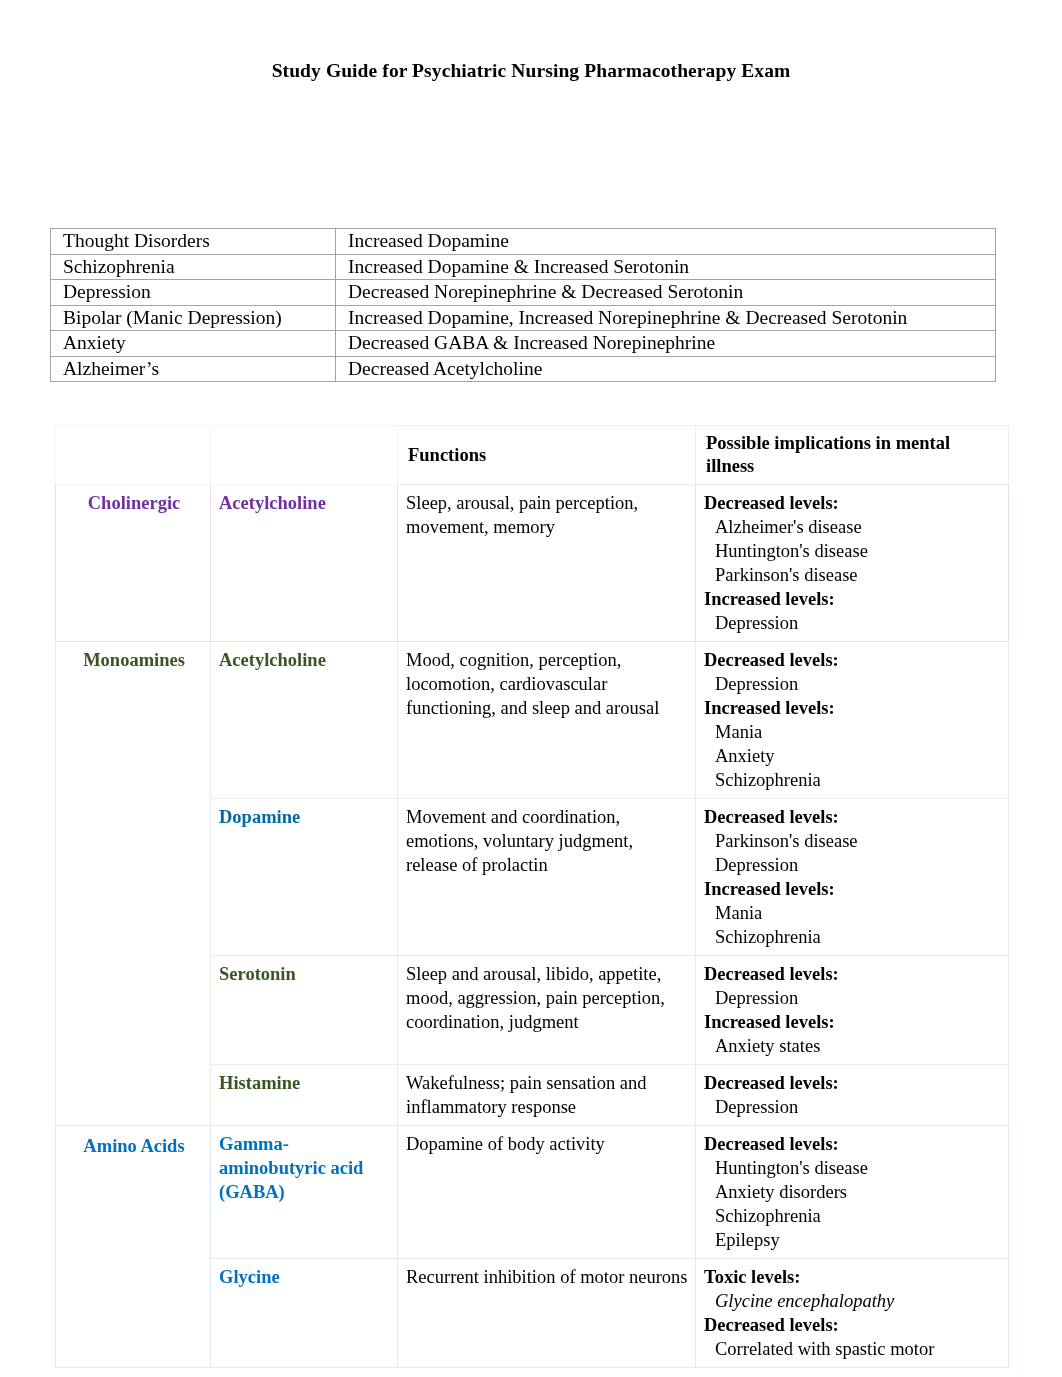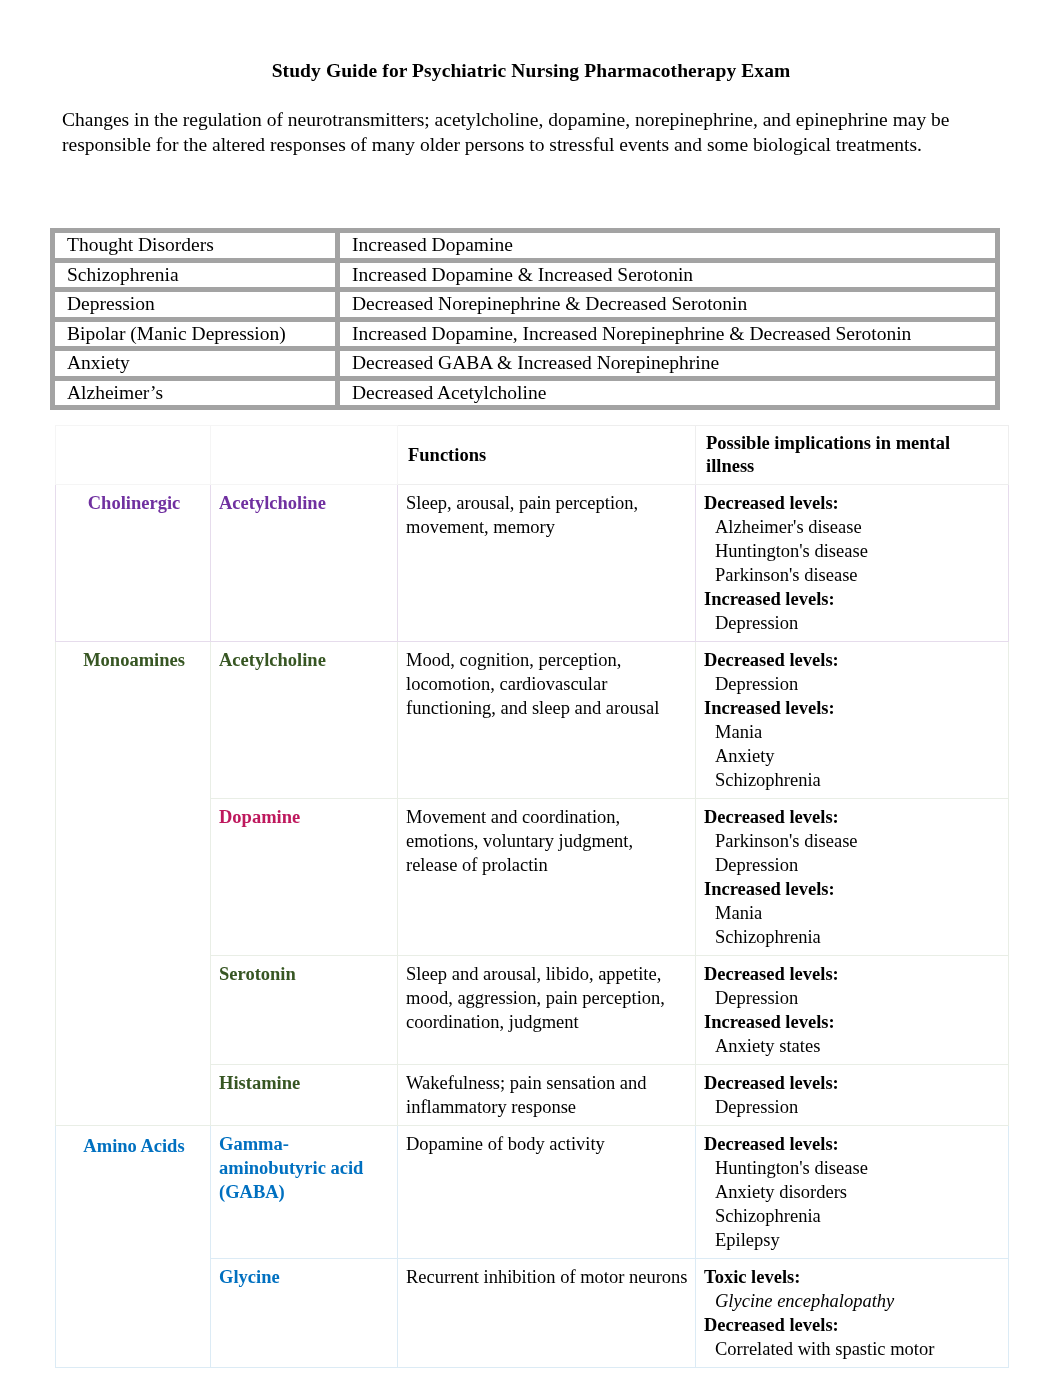--- a/index.html
+++ b/index.html
@@ -49,21 +49,21 @@
   
   .table1 {
     position: absolute;
     left: 50px;
     top: 228px;
     width: 945px;
     border-collapse: collapse;
     table-layout: fixed;
   }
   .table1 td {
-    border: 5px solid #a3a3a3;
+    border: 1px solid #a3a3a3;
     font-size: 19.5px;
     line-height: 24.5px;
     padding: 0 0 0 12px;
     vertical-align: top;
     height: 24.5px;
   }
   .table1 .c1 { width: 285px; }
   .table1 .c2 { width: 660px; }
 
   
@@ -144,21 +144,20 @@
 
   
 </style>
 </head>
 <body>
 
 <div class="page">
 
   <div class="doc-title">Study Guide for Psychiatric Nursing Pharmacotherapy Exam</div>
 
-  <div class="intro">Changes in the regulation of neurotransmitters; acetylcholine, dopamine, norepinephrine, and epinephrine may be responsible for the altered responses of many older persons to stressful events and some biological treatments.</div>
 
   <table class="table1">
     <tbody>
       <tr>
         <td class="c1">Thought Disorders</td>
         <td class="c2">Increased Dopamine</td>
       </tr>
       <tr>
         <td class="c1">Schizophrenia</td>
         <td class="c2">Increased Dopamine &amp; Increased Serotonin</td>
@@ -214,21 +213,21 @@
           <span class="lbl">Decreased levels:</span>
           <span class="itm">Depression</span>
           <span class="lbl">Increased levels:</span>
           <span class="itm">Mania</span>
           <span class="itm">Anxiety</span>
           <span class="itm">Schizophrenia</span>
         </td>
       </tr>
 
       <tr class="row-mono">
-        <td class="nt-cell" style="color:#be185d;">Dopamine</td>
+        <td class="nt-cell" style="color:#0369a1;">Dopamine</td>
         <td class="func-cell">Movement and coordination, emotions, voluntary judgment, release of prolactin</td>
         <td class="impl-cell">
           <span class="lbl">Decreased levels:</span>
           <span class="itm">Parkinson's disease</span>
           <span class="itm">Depression</span>
           <span class="lbl">Increased levels:</span>
           <span class="itm">Mania</span>
           <span class="itm">Schizophrenia</span>
         </td>
       </tr>

